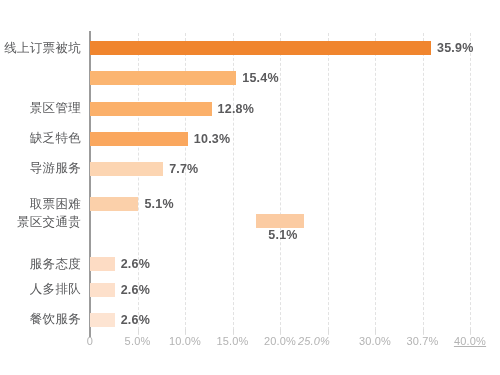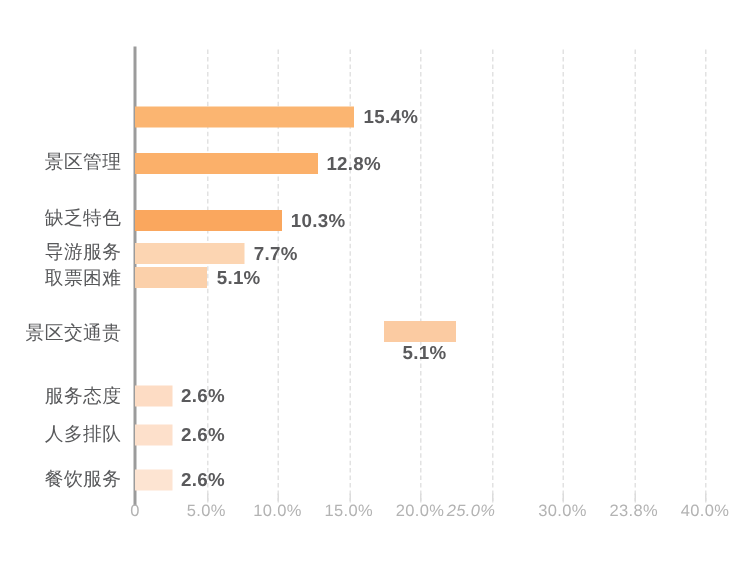--- a/index.html
+++ b/index.html
@@ -125,40 +125,45 @@
         <div class="gridline" style="left: 47.5px;"></div>
         <div class="gridline" style="left: 95px;"></div>
         <div class="gridline" style="left: 142.5px;"></div>
         <div class="gridline" style="left: 190px;"></div>
         <div class="gridline" style="left: 237.5px;"></div>
         <div class="gridline" style="left: 285px;"></div>
         <div class="gridline" style="left: 332.5px;"></div>
         <div class="gridline" style="left: 380px;"></div>
       </div>
     <div class="rows">
+        <div class="bar-row" style="top: 0.0999999px;">
+          <span class="cat-label">线上订票被坑</span>
+          <div class="bar" style="width: 341.05px; background: rgb(240, 133, 46);"></div>
+          <span class="val-label">35.9%</span>
+        </div>
         <div class="bar-row" style="top: 30.3px;">
           <div class="bar" style="width: 146.3px; background: rgb(251, 181, 113);"></div>
           <span class="val-label">15.4%</span>
         </div>
         <div class="bar-row" style="top: 60.5px;">
           <span class="cat-label">景区管理</span>
           <div class="bar" style="width: 121.6px; background: rgb(251, 176, 106);"></div>
           <span class="val-label">12.8%</span>
         </div>
-        <div class="bar-row" style="top: 90.7px; align-items: flex-end;">
+        <div class="bar-row" style="top: 90.7px;">
           <span class="cat-label">缺乏特色</span>
           <div class="bar" style="width: 97.85px; background: rgb(250, 167, 94);"></div>
           <span class="val-label">10.3%</span>
         </div>
         <div class="bar-row" style="top: 120.9px;">
           <span class="cat-label">导游服务</span>
           <div class="bar" style="width: 73.15px; background: rgb(252, 213, 178);"></div>
           <span class="val-label">7.7%</span>
         </div>
-        <div class="bar-row" style="top: 137px;">
+        <div class="bar-row" style="top: 156px;">
           <span class="cat-label">取票困难</span>
           <div class="bar" style="width: 48.45px; background: rgb(251, 208, 170);"></div>
           <span class="val-label">5.1%</span>
         </div>
         <div class="bar-row" style="top: 181.3px; flex-direction: column;">
           <span class="cat-label">景区交通贵</span>
           <div class="bar" style="width: 48.45px; background: rgb(251, 203, 162);"></div>
           <span class="val-label">5.1%</span>
         </div>
         <div class="bar-row" style="top: 216px;">
@@ -186,19 +191,19 @@
       <span class="xtick" style="left: 95px;">10.0%</span>
       <div class="xtick-mark" style="left: 95px;"></div>
       <span class="xtick" style="left: 142.5px;">15.0%</span>
       <div class="xtick-mark" style="left: 142.5px;"></div>
       <span class="xtick" style="left: 190px;">20.0%</span>
       <div class="xtick-mark" style="left: 190px;"></div>
       <span class="xtick" style="left: 224px; font-style: italic;">25.0%</span>
       <div class="xtick-mark" style="left: 237.5px;"></div>
       <span class="xtick" style="left: 285px;">30.0%</span>
       <div class="xtick-mark" style="left: 285px;"></div>
-      <span class="xtick" style="left: 332.5px;">23.8%</span>
+      <span class="xtick" style="left: 332.5px;">30.7%</span>
       <div class="xtick-mark" style="left: 332.5px;"></div>
-      <span class="xtick" style="left: 380px;">40.0%</span>
+      <span class="xtick" style="left: 380px; text-decoration: underline;">40.0%</span>
       <div class="xtick-mark" style="left: 380px;"></div>
     </div>
 
 </div>
 
 </body></html>

